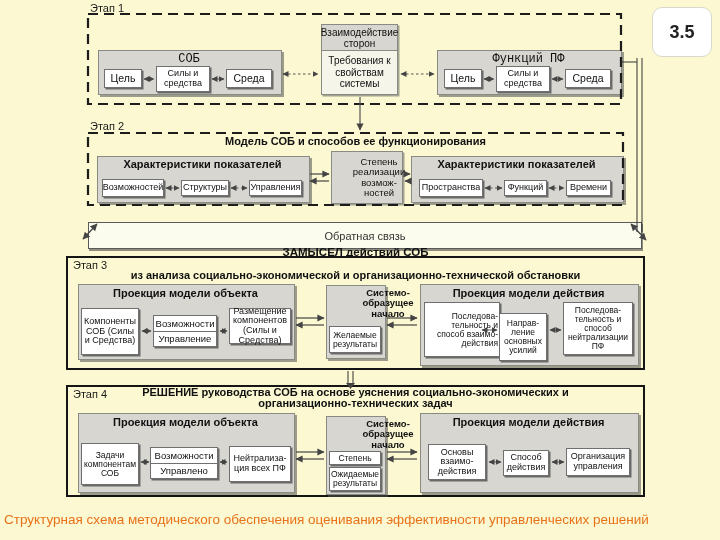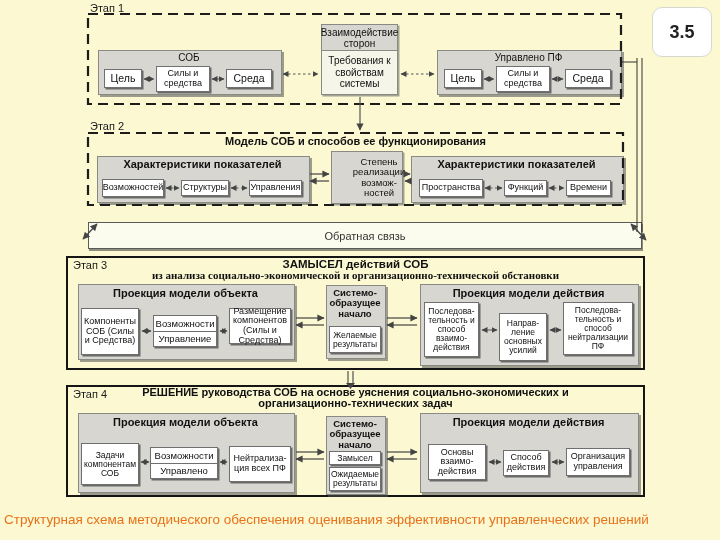--- a/index.html
+++ b/index.html
@@ -2,36 +2,36 @@
 <html><head>
 <meta charset="utf-8">
 <style>
   html,body{margin:0;padding:0;}
   body{font-family:"Liberation Sans","DejaVu Sans",sans-serif;background:#e8e8e8;}
   #page{position:relative;width:720px;height:540px;background:#FBF8D2;overflow:hidden;}
   .lbl{position:absolute;font-size:11px;color:#1a1a1a;}
   .ttl{position:absolute;font-weight:bold;font-size:11px;color:#111;text-align:center;line-height:1.05;}
   .gbox{position:absolute;background:#D7D6D0;border:1px solid #8a8a84;box-shadow:2px 2px 0 rgba(80,80,80,.55);}
   .gtitle{position:absolute;font-weight:bold;font-size:11px;color:#111;text-align:center;line-height:1.05;}
-  .sgtitle{position:absolute;font-size:10px;color:#111;text-align:center;}
+  .sgtitle{position:absolute;font-size:12px;color:#111;text-align:center;font-family:Liberation Mono, monospace;}
   .box{position:absolute;background:#fff;border:1px solid #6f6f6f;box-shadow:1.5px 1.5px 0 rgba(60,60,60,.7);
        display:flex;align-items:center;justify-content:center;text-align:center;
        font-size:10.5px;color:#111;line-height:1.06;padding:1px;box-sizing:border-box;}
   .sm{font-size:9px;}
   .xs{font-size:8.5px;}
   .stack{position:absolute;background:#fff;border:1px solid #6f6f6f;box-shadow:1.5px 1.5px 0 rgba(60,60,60,.7);
        display:flex;flex-direction:column;box-sizing:border-box;}
   .stack > div{flex:1;display:flex;align-items:center;justify-content:center;font-size:9.5px;color:#111;}
   .stack > div + div{border-top:1px solid #6f6f6f;}
   .hdr{position:absolute;background:#D7D6D0;border:1px solid #8a8a84;box-shadow:1.5px 1.5px 0 rgba(80,80,80,.5);
        display:flex;align-items:center;justify-content:center;text-align:center;font-size:10px;line-height:1.1;color:#111;box-sizing:border-box;}
   .bodybox{position:absolute;background:#F6F5EA;border:1px solid #8a8a84;border-top:none;box-shadow:1.5px 1.5px 0 rgba(80,80,80,.5);
        display:flex;align-items:center;justify-content:center;text-align:center;font-size:10px;line-height:1.15;color:#111;box-sizing:border-box;}
   .coregray{position:absolute;background:#D7D6D0;border:1px solid #8a8a84;box-shadow:2px 2px 0 rgba(80,80,80,.55);}
-  .corehdr{position:absolute;font-weight:bold;font-size:9.5px;text-align:center;line-height:1.1;color:#111;}
+  .corehdr{position:absolute;font-weight:bold;font-size:9.5px;text-align:center;line-height:1.1;color:#111;padding-left:33px;}
   .stageframe{position:absolute;border:2.5px solid #151515;box-sizing:border-box;}
   .band{position:absolute;background:#FBFBEE;border:1px solid #5a5a5a;box-shadow:1px 2px 0 rgba(70,70,70,.6);
         display:flex;align-items:center;justify-content:center;font-size:11px;color:#333;}
   .badge{position:absolute;background:#fff;border:1px solid #d8d8cf;border-radius:10px;
          display:flex;align-items:center;justify-content:center;font-weight:bold;font-size:18px;color:#222;}
   .caption{position:absolute;font-size:13.5px;color:#E8721A;margin-top:8px;}
   svg.layer{position:absolute;left:0;top:0;pointer-events:none;}
 </style>
 </head>
 <body>
@@ -45,21 +45,21 @@
   <div class="gbox" style="left:98px;top:50px;width:182px;height:43px;"></div>
   <div class="sgtitle" style="left:98px;top:52px;width:182px;">СОБ</div>
   <div class="box" style="left:104px;top:69px;width:38px;height:19px;">Цель</div>
   <div class="box sm" style="left:156px;top:66px;width:54px;height:26px;">Силы и средства</div>
   <div class="box" style="left:226px;top:69px;width:46px;height:19px;">Среда</div>
 
   <div class="hdr" style="left:321px;top:24px;width:77px;height:27px;">Взаимодействие сторон</div>
   <div class="bodybox" style="left:321px;top:51px;width:77px;height:44px;">Требования к свойствам системы</div>
 
   <div class="gbox" style="left:437px;top:50px;width:183px;height:43px;"></div>
-  <div class="sgtitle" style="left:437px;top:52px;width:183px;">Управлено ПФ</div>
+  <div class="sgtitle" style="left:437px;top:52px;width:183px;">Функций ПФ</div>
   <div class="box" style="left:444px;top:69px;width:38px;height:19px;">Цель</div>
   <div class="box sm" style="left:496px;top:66px;width:54px;height:26px;">Силы и средства</div>
   <div class="box" style="left:565px;top:69px;width:46px;height:19px;">Среда</div>
 
   <div class="lbl" style="left:90px;top:120px;">Этап 2</div>
   <div class="ttl" style="left:88px;top:136px;width:535px;">Модель СОБ и способов ее функционирования</div>
 
   <div class="gbox" style="left:97px;top:156px;width:211px;height:45px;"></div>
   <div class="gtitle" style="left:97px;top:159px;width:211px;">Характеристики показателей</div>
   <div class="box sm" style="left:102px;top:179px;width:62px;height:18px;">Возможностей</div>
@@ -71,59 +71,59 @@
   <div class="gbox" style="left:411px;top:156px;width:211px;height:45px;"></div>
   <div class="gtitle" style="left:411px;top:159px;width:211px;">Характеристики показателей</div>
   <div class="box sm" style="left:419px;top:179px;width:64px;height:18px;">Пространства</div>
   <div class="box sm" style="left:504px;top:180px;width:43px;height:16px;">Функций</div>
   <div class="box sm" style="left:566px;top:180px;width:45px;height:16px;">Времени</div>
 
   <div class="band" style="left:88px;top:222px;width:552px;height:25px;">Обратная связь</div>
 
   <div class="stageframe" style="left:66px;top:256px;width:579px;height:114px;"></div>
   <div class="lbl" style="left:73px;top:259px;">Этап 3</div>
-  <div class="ttl" style="left:66px;top:258px;width:579px;font-size:11.5px;">ЗАМЫСЕЛ действий СОБ</div>
-  <div class="ttl" style="left:66px;top:270px;width:579px;font-family:Liberation Serif, serif;">из анализа социально-экономической и организационно-технической обстановки</div>
+  <div class="ttl" style="left:66px;top:246px;width:579px;font-size:11.5px;">ЗАМЫСЕЛ действий СОБ</div>
+  <div class="ttl" style="left:66px;top:270px;width:579px;">из анализа социально-экономической и организационно-технической обстановки</div>
 
   <div class="gbox" style="left:78px;top:284px;width:215px;height:74px;"></div>
   <div class="gtitle" style="left:78px;top:288px;width:215px;">Проекция модели объекта</div>
   <div class="box sm" style="left:81px;top:308px;width:58px;height:47px;">Компоненты СОБ (Силы и Средства)</div>
   <div class="stack" style="left:153px;top:315px;width:64px;height:32px;">
     <div>Возможности</div>
     <div>Управление</div>
   </div>
   <div class="box sm" style="left:229px;top:308px;width:62px;height:36px;">Размещение компонентов (Силы и Средства)</div>
 
   <div class="coregray" style="left:326px;top:285px;width:58px;height:72px;"></div>
   <div class="corehdr" style="left:326px;top:288px;width:58px;">Системо- образущее начало</div>
   <div class="box xs" style="left:329px;top:326px;width:52px;height:27px;">Желаемые результаты</div>
 
   <div class="gbox" style="left:420px;top:284px;width:217px;height:80px;"></div>
   <div class="gtitle" style="left:420px;top:288px;width:217px;">Проекция модели действия</div>
-  <div class="box xs" style="left:424px;top:302px;width:55px;height:55px;">Последова- тельность и способ взаимо- действия</div>
+  <div class="box xs" style="left:424px;top:302px;width:76px;height:55px;text-align:right;">Последова- тельность и способ взаимо- действия</div>
   <div class="box xs" style="left:499px;top:313px;width:48px;height:48px;">Направ- ление основных усилий</div>
   <div class="box xs" style="left:563px;top:302px;width:70px;height:53px;">Последова- тельность и способ нейтрализации ПФ</div>
 
   <div class="stageframe" style="left:66px;top:385px;width:579px;height:112px;"></div>
   <div class="lbl" style="left:73px;top:388px;">Этап 4</div>
   <div class="ttl" style="left:66px;top:387px;width:579px;">РЕШЕНИЕ руководства СОБ на основе уяснения социально-экономических и</div>
   <div class="ttl" style="left:66px;top:398px;width:579px;">организационно-технических задач</div>
 
   <div class="gbox" style="left:78px;top:413px;width:215px;height:78px;"></div>
   <div class="gtitle" style="left:78px;top:417px;width:215px;">Проекция модели объекта</div>
   <div class="box xs" style="left:81px;top:443px;width:58px;height:42px;">Задачи компонентам СОБ</div>
   <div class="stack" style="left:150px;top:447px;width:68px;height:32px;">
     <div>Возможности</div>
     <div>Управлено</div>
   </div>
   <div class="box sm" style="left:229px;top:446px;width:62px;height:36px;">Нейтрализа- ция всех ПФ</div>
 
   <div class="coregray" style="left:326px;top:416px;width:58px;height:77px;"></div>
   <div class="corehdr" style="left:326px;top:419px;width:58px;">Системо- образущее начало</div>
-  <div class="box xs" style="left:329px;top:451px;width:52px;height:14px;">Замысел</div>
+  <div class="box xs" style="left:329px;top:451px;width:52px;height:14px;">Степень</div>
   <div class="box xs" style="left:329px;top:467px;width:52px;height:24px;">Ожидаемые результаты</div>
 
   <div class="gbox" style="left:420px;top:413px;width:217px;height:78px;"></div>
   <div class="gtitle" style="left:420px;top:417px;width:217px;">Проекция модели действия</div>
   <div class="box sm" style="left:428px;top:444px;width:58px;height:36px;">Основы взаимо- действия</div>
   <div class="box sm" style="left:503px;top:450px;width:46px;height:26px;">Способ действия</div>
   <div class="box sm" style="left:566px;top:448px;width:64px;height:28px;">Организация управления</div>
 
   <div class="caption" style="left:4px;top:504px;width:712px;">Структурная схема методического обеспечения оценивания эффективности управленческих решений</div>
 

